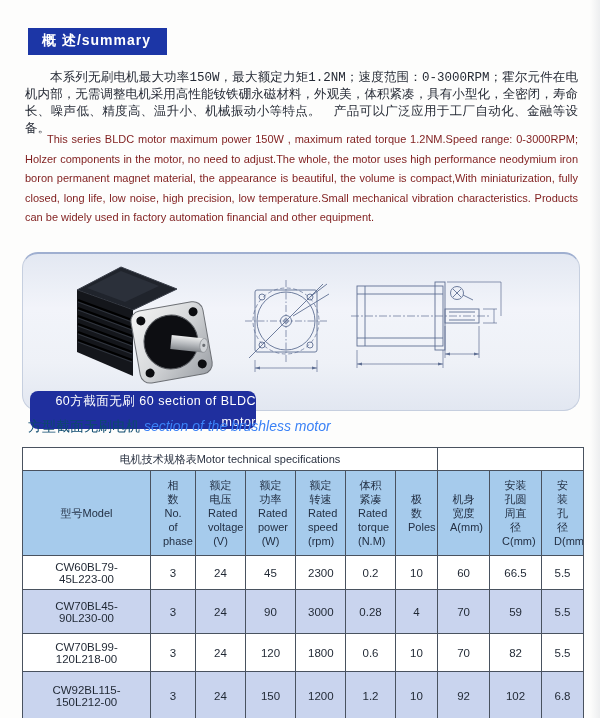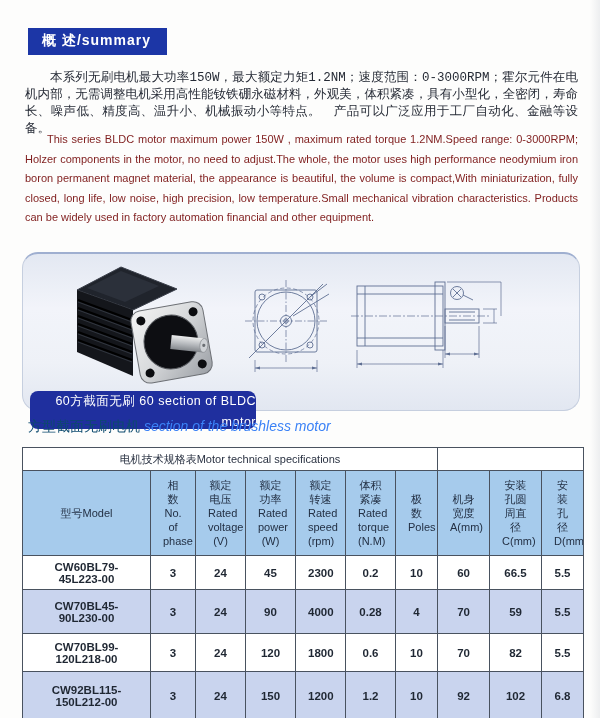--- a/index.html
+++ b/index.html
@@ -55,21 +55,21 @@
     text-align:center;vertical-align:middle;
     padding:1px 12px;font-weight:normal;
     overflow:hidden;
   }
   table.spec{border-bottom:2px solid #39414d;}
   tr.title-row th{height:20px;background:#ffffff;font-size:11px;color:#2a3242;}
   tr.header-row th{
     height:82px;background:#a6cbec;color:#233044;
     font-size:11px;line-height:14px;
   }
-  tr.data-row td{font-size:11.5px;background:#ffffff;font-weight:bold;}
+  tr.data-row td{font-size:11.5px;background:#ffffff;}
   tr.data-row.alt td{background:#c9d4ee;}
   tr.data-row.h1 td{height:31px;}
   tr.data-row.h2 td{height:41px;}
   tr.data-row.h3 td{height:35px;}
   tr.data-row.h4 td{height:45px;}
   
   .scan-edge{position:absolute;right:0;top:0;width:10px;height:718px;
     background:linear-gradient(90deg,rgba(0,0,0,0) 0%,rgba(120,130,150,0.12) 100%);}
   .drawing-stroke{stroke:#5f6f93;fill:none;}
 </style>
@@ -288,21 +288,21 @@
         <td>10</td>
         <td>60</td>
         <td>66.5</td>
         <td>5.5</td>
       </tr>
       <tr class="data-row h2 alt">
         <td>CW70BL45-90L230-00</td>
         <td>3</td>
         <td>24</td>
         <td>90</td>
-        <td>4000</td>
+        <td>3000</td>
         <td>0.28</td>
         <td>4</td>
         <td>70</td>
         <td>59</td>
         <td>5.5</td>
       </tr>
       <tr class="data-row h3">
         <td>CW70BL99-120L218-00</td>
         <td>3</td>
         <td>24</td>

